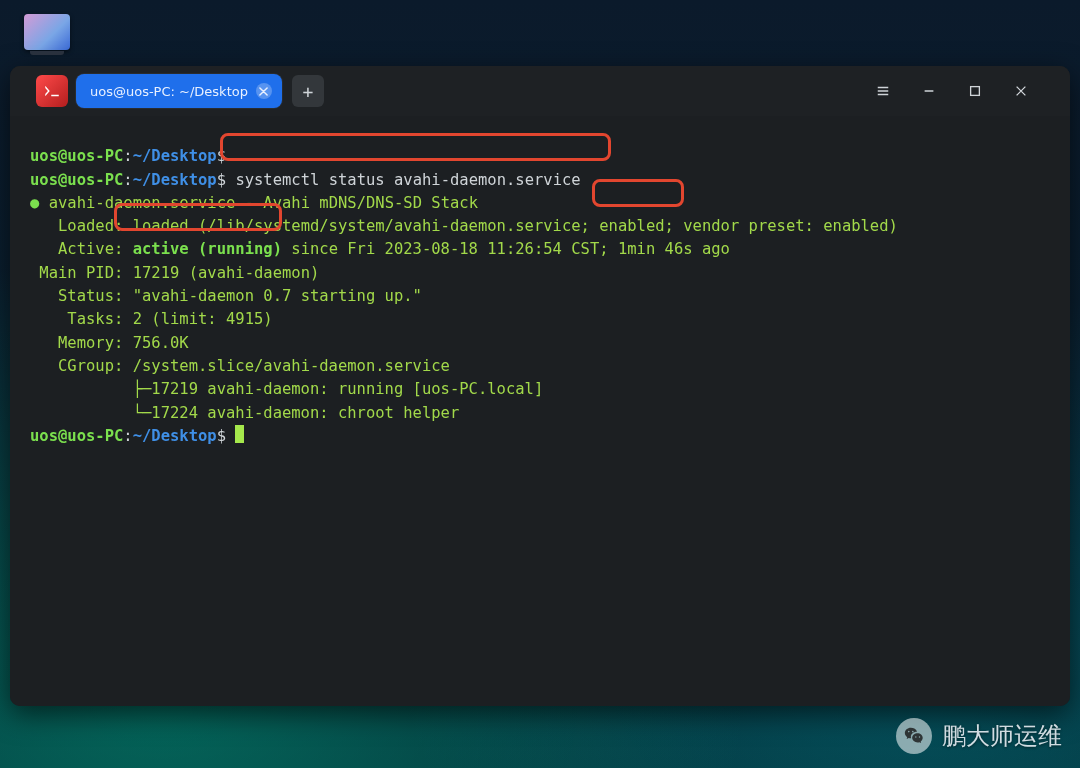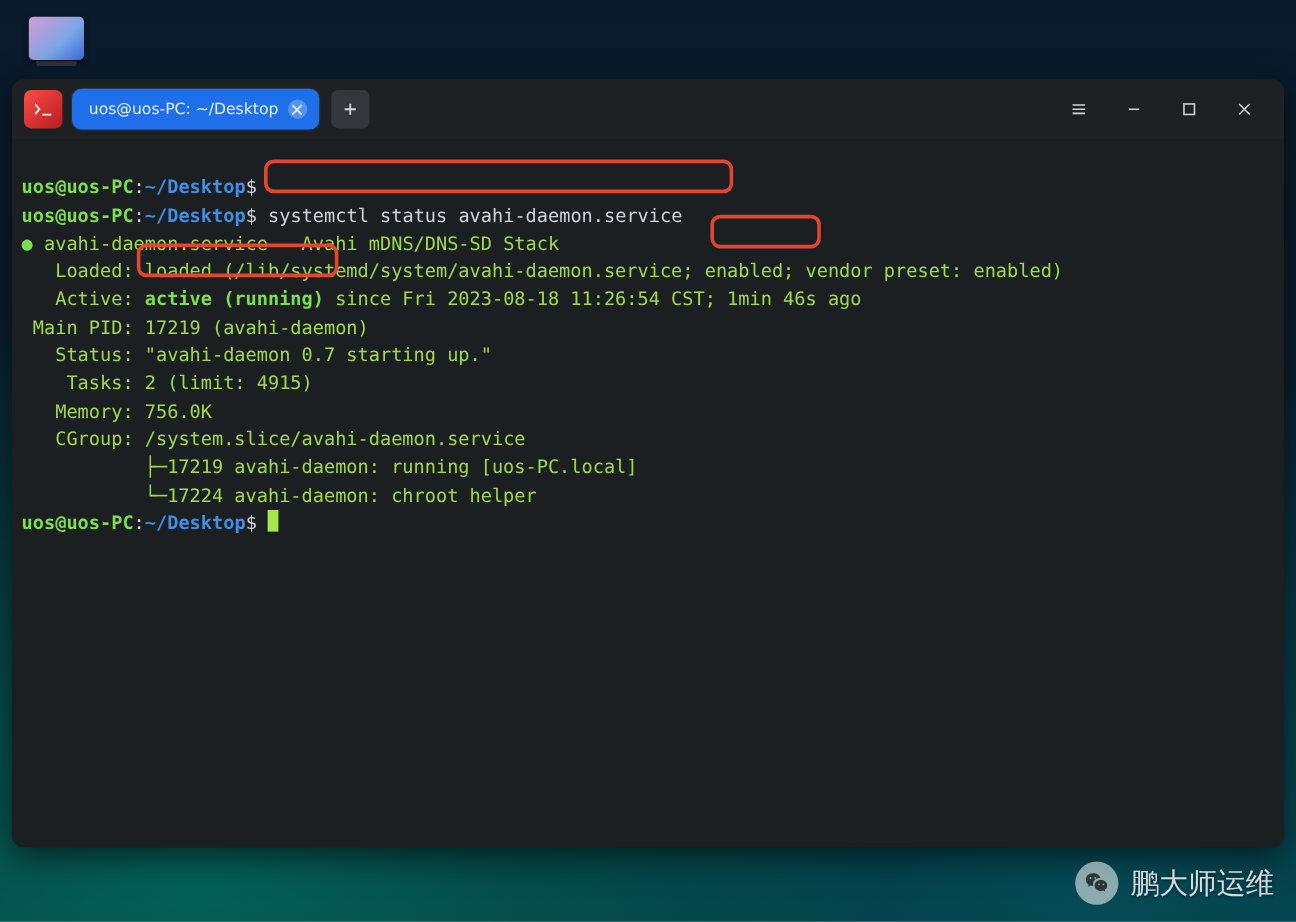--- a/index.html
+++ b/index.html
@@ -21,21 +21,21 @@
     content:""; position:absolute; left:6px; right:6px; bottom:-5px; height:4px;
     background:#2b3340; border-radius:0 0 3px 3px;
   }
 
   .window {
     position:absolute; left:10px; top:66px; width:1060px; height:640px;
     background:#1c1f22; border-radius:10px; box-shadow:0 8px 28px rgba(0,0,0,.6);
     display:flex; flex-direction:column; overflow:hidden;
   }
   .titlebar {
-    height:50px; background:#1e2124; display:flex; align-items:center; padding:0 10px;
+    height:50px; background:#1e2124; display:flex; align-items:center; padding:0 26px;
   }
   .app-icon {
     width:32px; height:32px; border-radius:6px;
     background:linear-gradient(135deg,#ff4a4a,#b31e1e);
     display:flex; align-items:center; justify-content:center; color:#fff;
     margin-right:8px;
   }
   .app-icon svg{ width:18px; height:18px; fill:#fff; }
   .tab {
     height:34px; padding:0 10px 0 14px; border-radius:8px;
@@ -54,21 +54,21 @@
     justify-content:center; font-size:18px; cursor:pointer;
   }
   .spacer { flex:1; }
   .win-btn {
     width:46px; height:50px; display:flex; align-items:center; justify-content:center;
     color:#cfd4d8; cursor:pointer;
   }
   .win-btn svg { width:14px; height:14px; stroke:#cfd4d8; fill:none; stroke-width:1.5; }
 
   .term {
-    flex:1; padding:6px 4px 10px 8px; background:#1c1f22;
+    flex:1; padding:6px 4px 10px 20px; background:#1c1f22;
     font-size:15.5px; line-height:23.3px; white-space:pre; color:#a2d94a;
     position:relative;
   }
   .c-user{ color:#7be04e; font-weight:bold;}
   .c-host{ color:#7be04e; font-weight:bold;}
   .c-colon{ color:#cfd4d8;}
   .c-path{ color:#3f8fe6; font-weight:bold;}
   .c-sigil{ color:#cfd4d8;}
   .c-cmd{ color:#cfd4d8;}
   .c-bullet{ color:#7be04e;}

